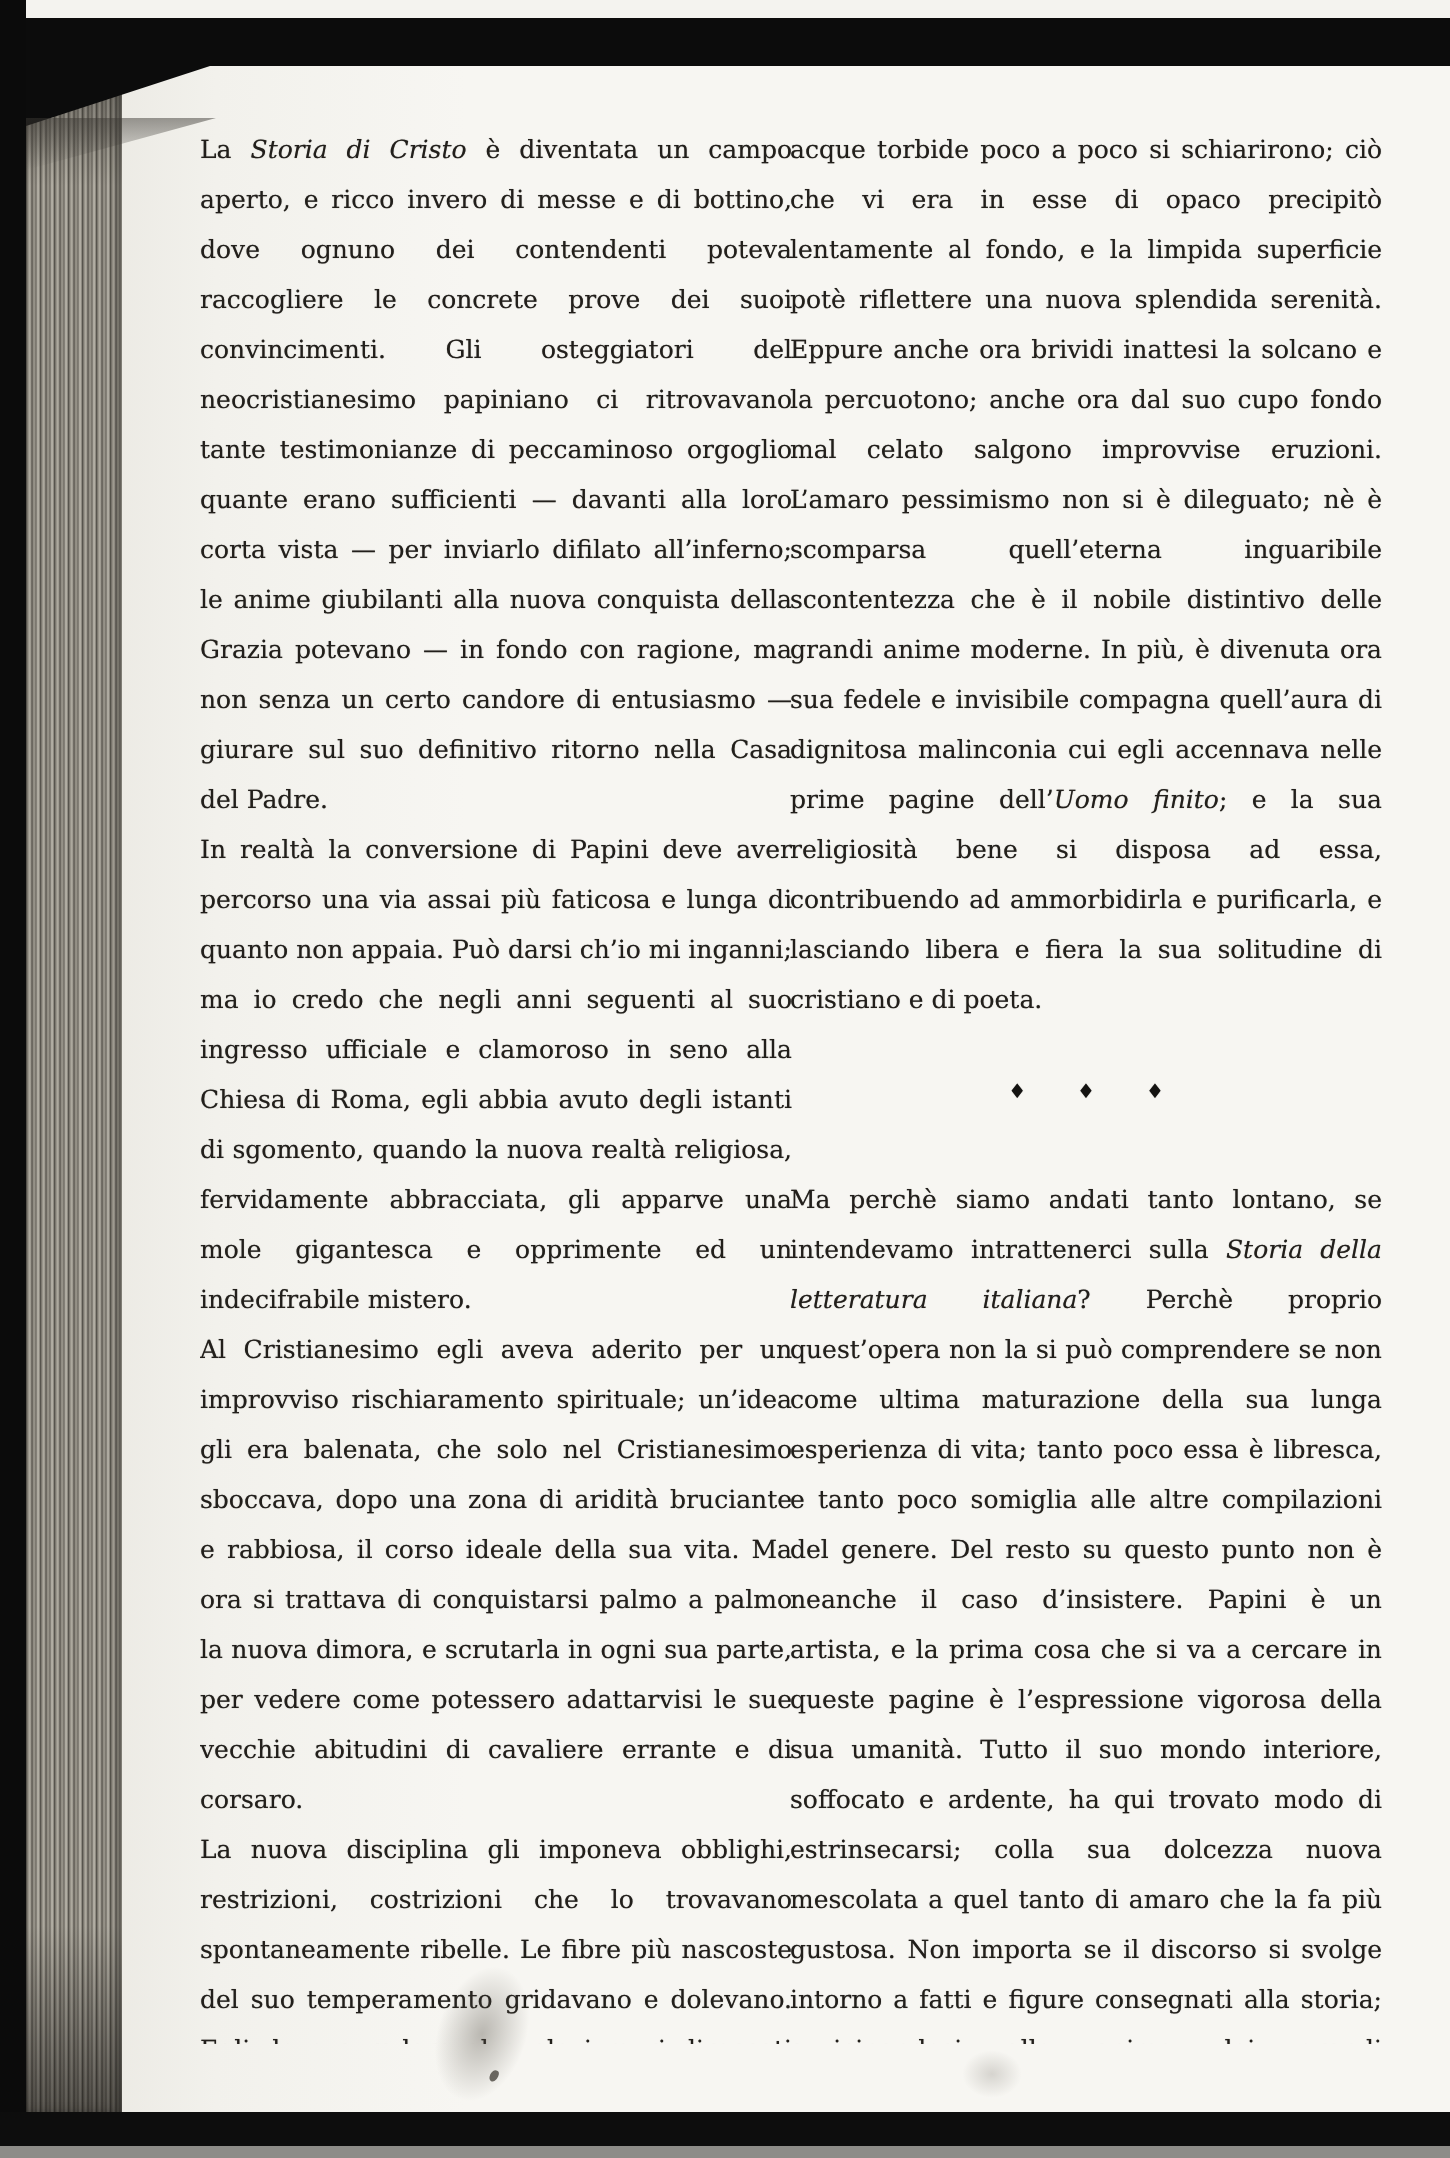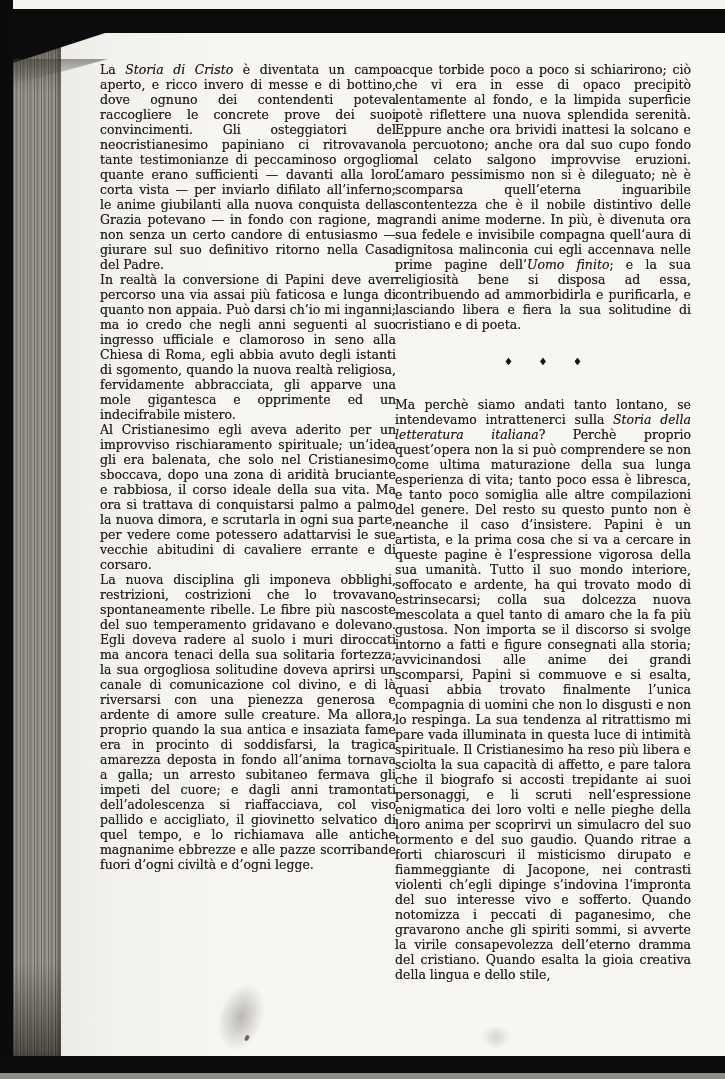--- a/index.html
+++ b/index.html
@@ -28,21 +28,21 @@
         #45423c 0px,#8e8a80 1px,#b7b3a8 2px,#5a564f 3px,
         #a39f94 4px,#6e6a62 5px,#c3bfb4 6px,#7d7970 7px);
     box-shadow:inset -3px 0 4px rgba(30,28,25,.35);}
   .corner-wedge{position:absolute;left:0;top:0;width:92px;height:30px;background:#0c0c0c;
     clip-path:polygon(0 0,100% 0,0 100%);}
   .corner-shadow{position:absolute;left:0;top:26px;width:95px;height:26px;
     background:linear-gradient(180deg,rgba(60,57,52,.5),rgba(60,57,52,0));
     clip-path:polygon(0 0,100% 0,0 100%);}
   
   .col{position:absolute;top:29px;width:296px;height:960px;overflow:hidden;
-    font-size:12.5px;line-height:15px;text-align:justify;
+    font-size:12.5px;line-height:25px;text-align:justify;
     color:#221f1b;text-shadow:0 0 .4px rgba(20,18,15,.6);}
   .col-left{left:87px;}
   .col-right{left:382px;}
   .para{margin:0;}
   .it{font-style:italic;}
   .separator{text-align:center;margin:22px 0 28px 0;font-size:10px;font-weight:bold;
     letter-spacing:11px;padding-left:11px;color:#141311;}
   .page-number{position:absolute;left:74px;top:1053px;font-weight:bold;font-size:11px;
     color:#151412;letter-spacing:.5px;margin-top:48px;}
   

